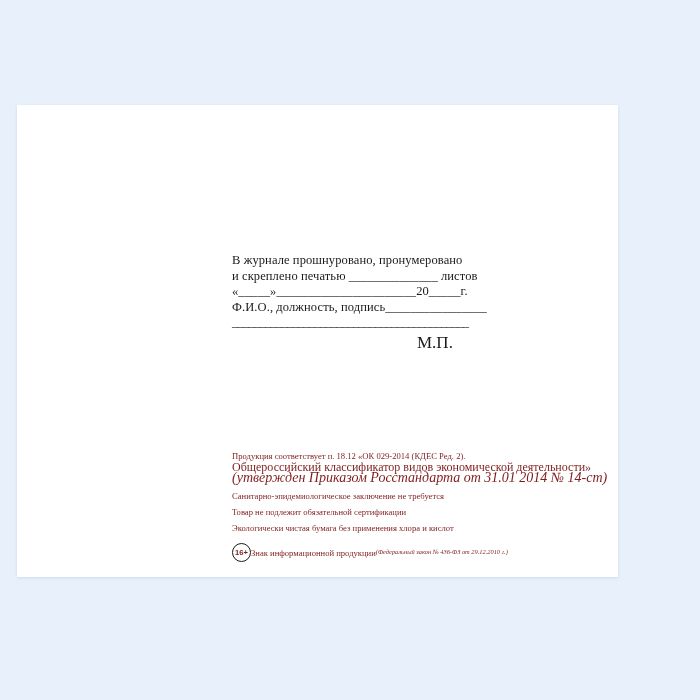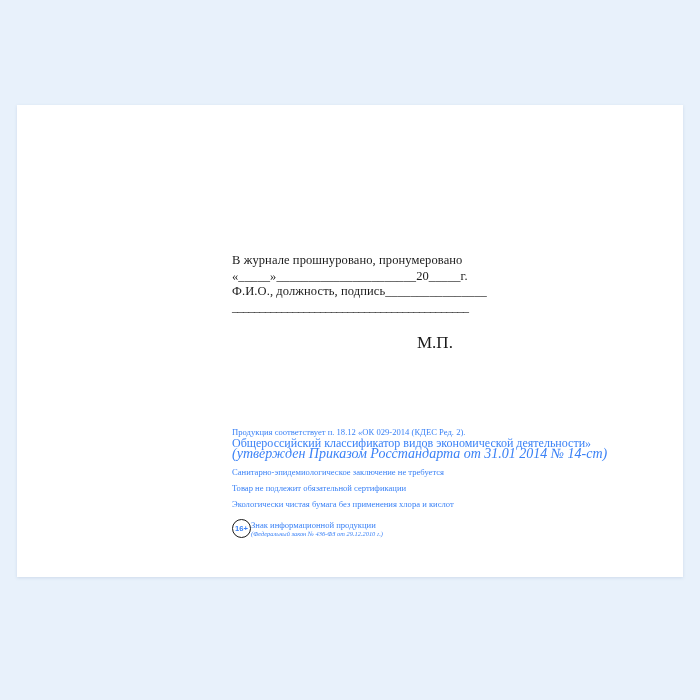--- a/index.html
+++ b/index.html
@@ -15,21 +15,21 @@
   }
   #stage {
     position: relative;
     width: 700px;
     height: 700px;
   }
   #page {
     position: absolute;
     left: 17px;
     top: 105px;
-    width: 666px;
+    width: 601px;
     height: 472px;
     background: #ffffff;
     box-shadow: 0 1px 3px rgba(90,120,160,0.18);
   }
   .block-center {
     position: absolute;
     left: 215px;
     top: 148px;
     width: 300px;
     color: #1a1a1a;
@@ -48,23 +48,23 @@
   .mp {
     position: absolute;
     left: 400px;
     top: 228px;
     font-size: 17px;
     color: #1a1a1a;
   }
   .footer {
     position: absolute;
     left: 215px;
-    top: 322px;
+    top: 346px;
     width: 320px;
-    color: #3b82f6;
+    color: #7f1d1d;
   }
   .f-small {
     font-size: 12px;
     line-height: 10.6px;
     white-space: nowrap;
   }
   .f-small-italic {
     font-size: 14px;
     line-height: 10.6px;
     font-style: italic;
@@ -88,41 +88,42 @@
     border-radius: 50%;
     border: 1.1px solid #1a1a1a;
     display: flex;
     align-items: center;
     justify-content: center;
     font-size: 7.6px;
     font-weight: bold;
     font-family: "Liberation Sans", sans-serif;
     flex: 0 0 auto;
   }
-  .age-texts { display: flex; flex-direction: column; }
+  .age-texts { display: flex; flex-direction: row; }
   .age-title {
     font-size: 8.6px;
     line-height: 10px;
     white-space: nowrap;
   }
   .age-sub {
     font-size: 6.4px;
     line-height: 8px;
     font-style: italic;
     white-space: nowrap;
   }
 </style>
 </head>
 <body>
 
 <div id="stage">
   <div id="page">
 
     <div class="block-center">
       <div class="line">В журнале прошнуровано, пронумеровано</div>
+      <div class="line">и скреплено печатью ______________ листов</div>
       <div class="line">«_____»______________________20_____г.</div>
       <div class="line">Ф.И.О., должность, подпись________________</div>
       <div class="rule-line">___________________________________________</div>
     </div>
 
     <div class="mp">М.П.</div>
 
     <div class="footer">
       <div class="f-mid">Продукция соответствует п. 18.12 «ОК 029-2014 (КДЕС Ред. 2).</div>
       <div class="f-small">Общероссийский классификатор видов экономической деятельности»</div>

